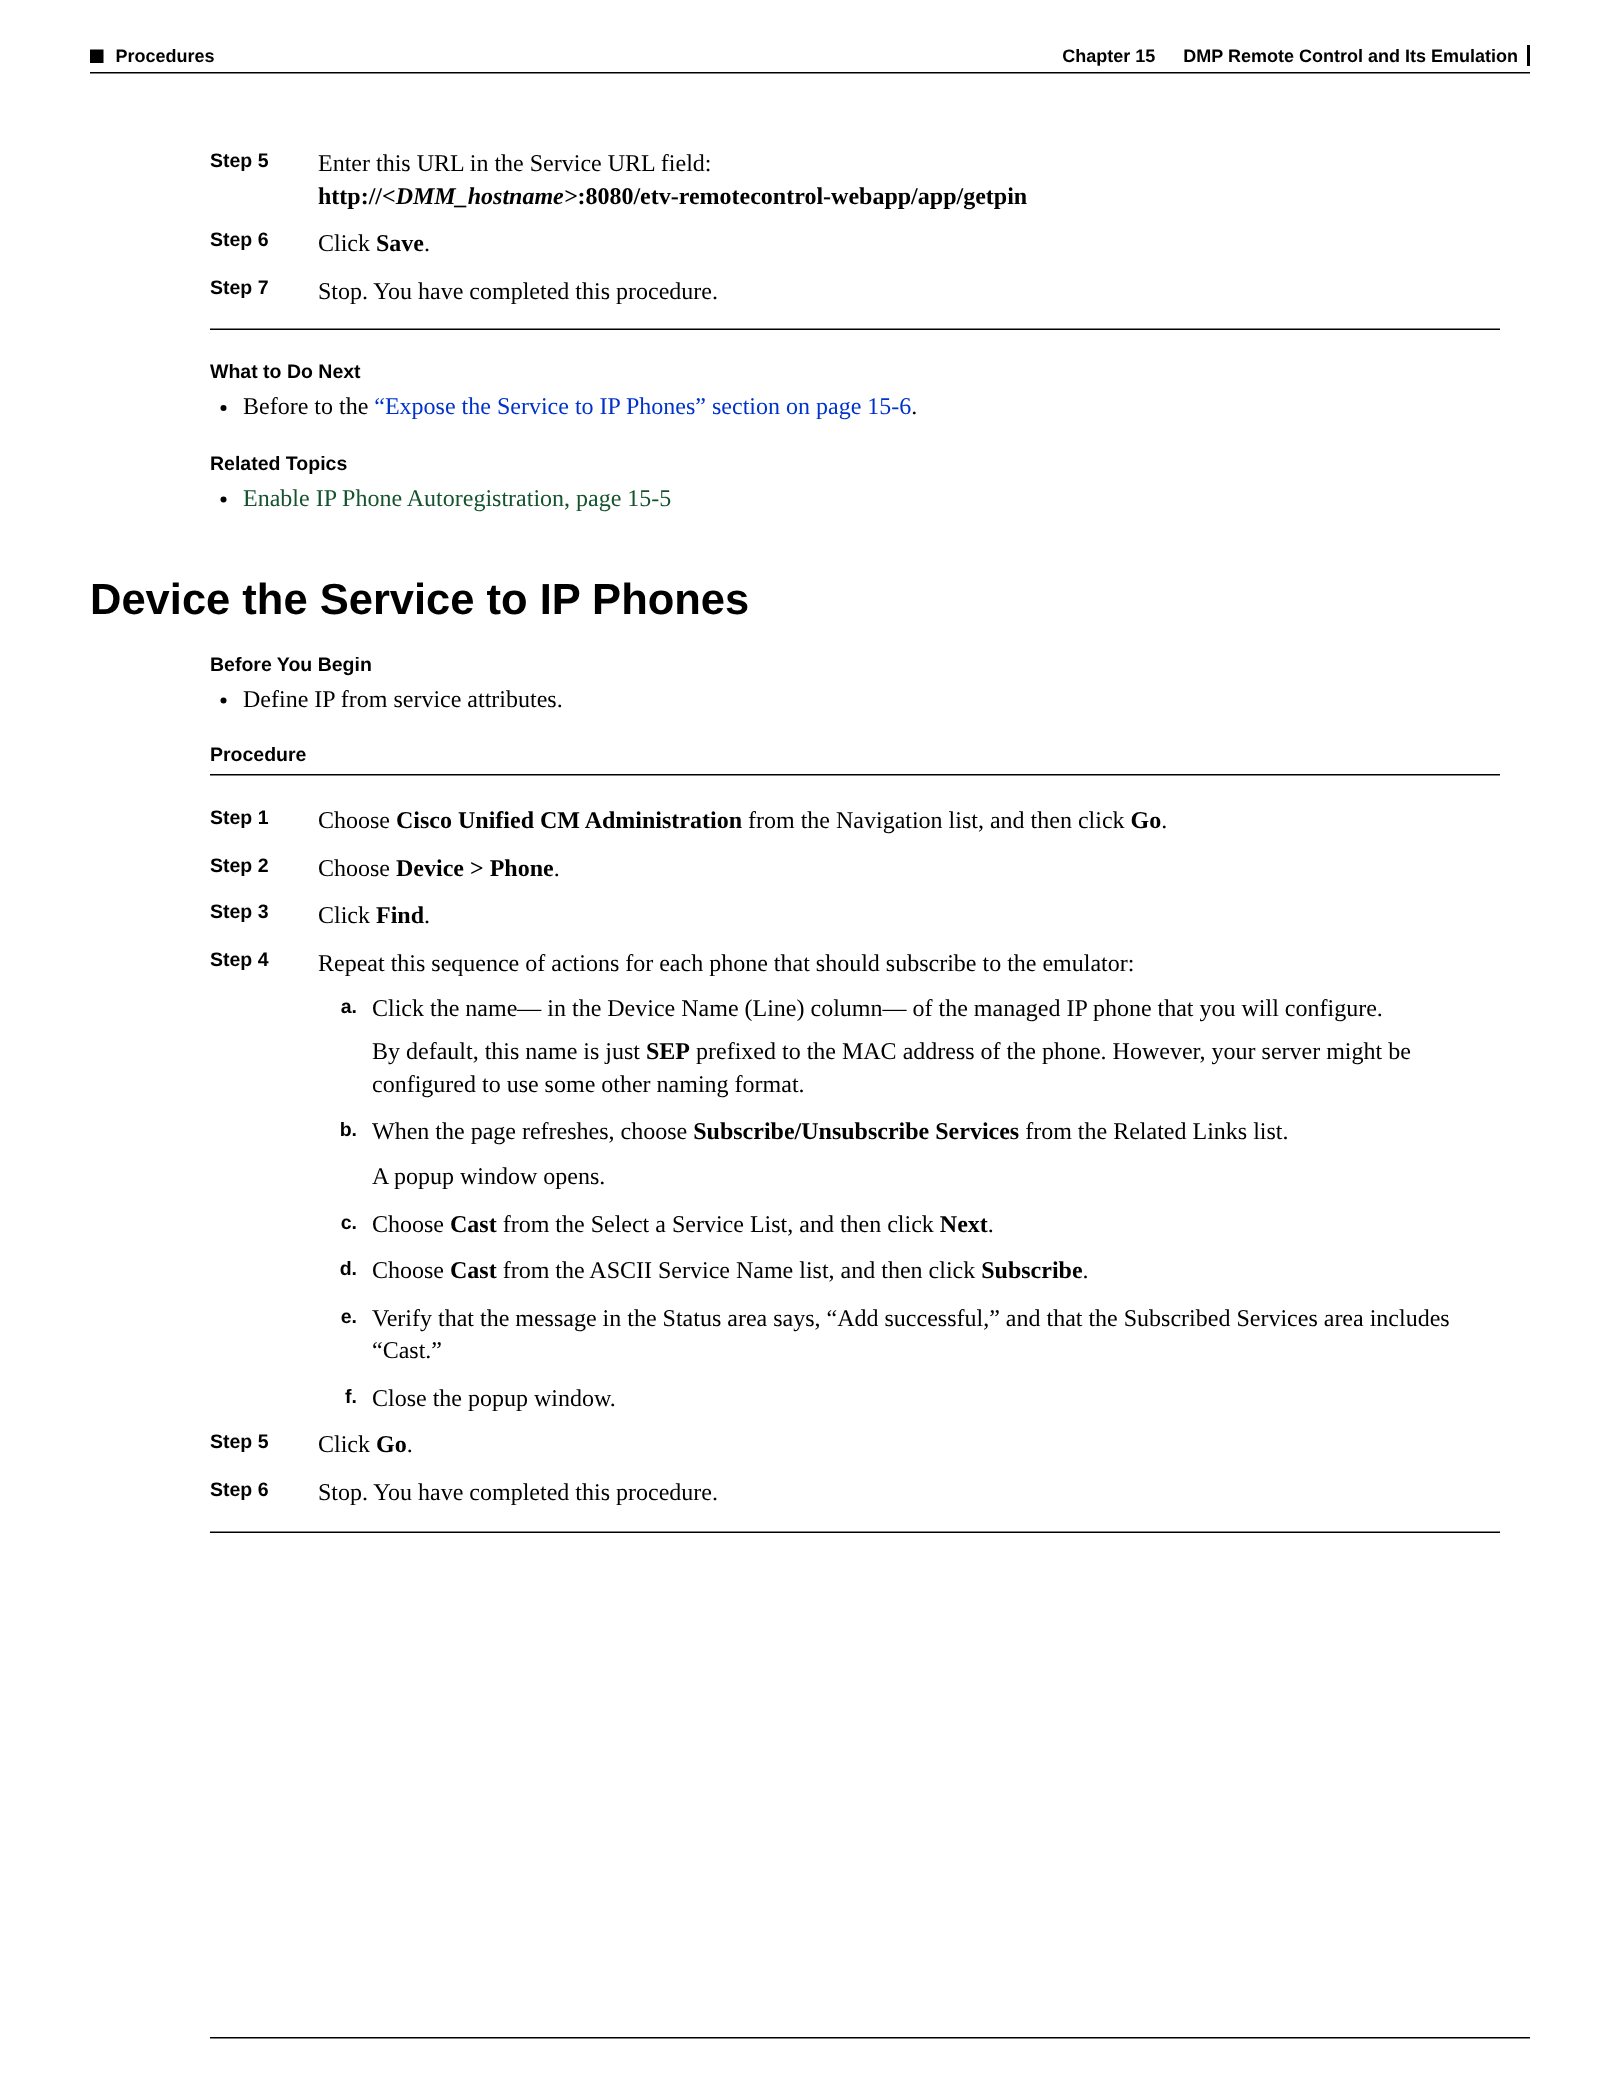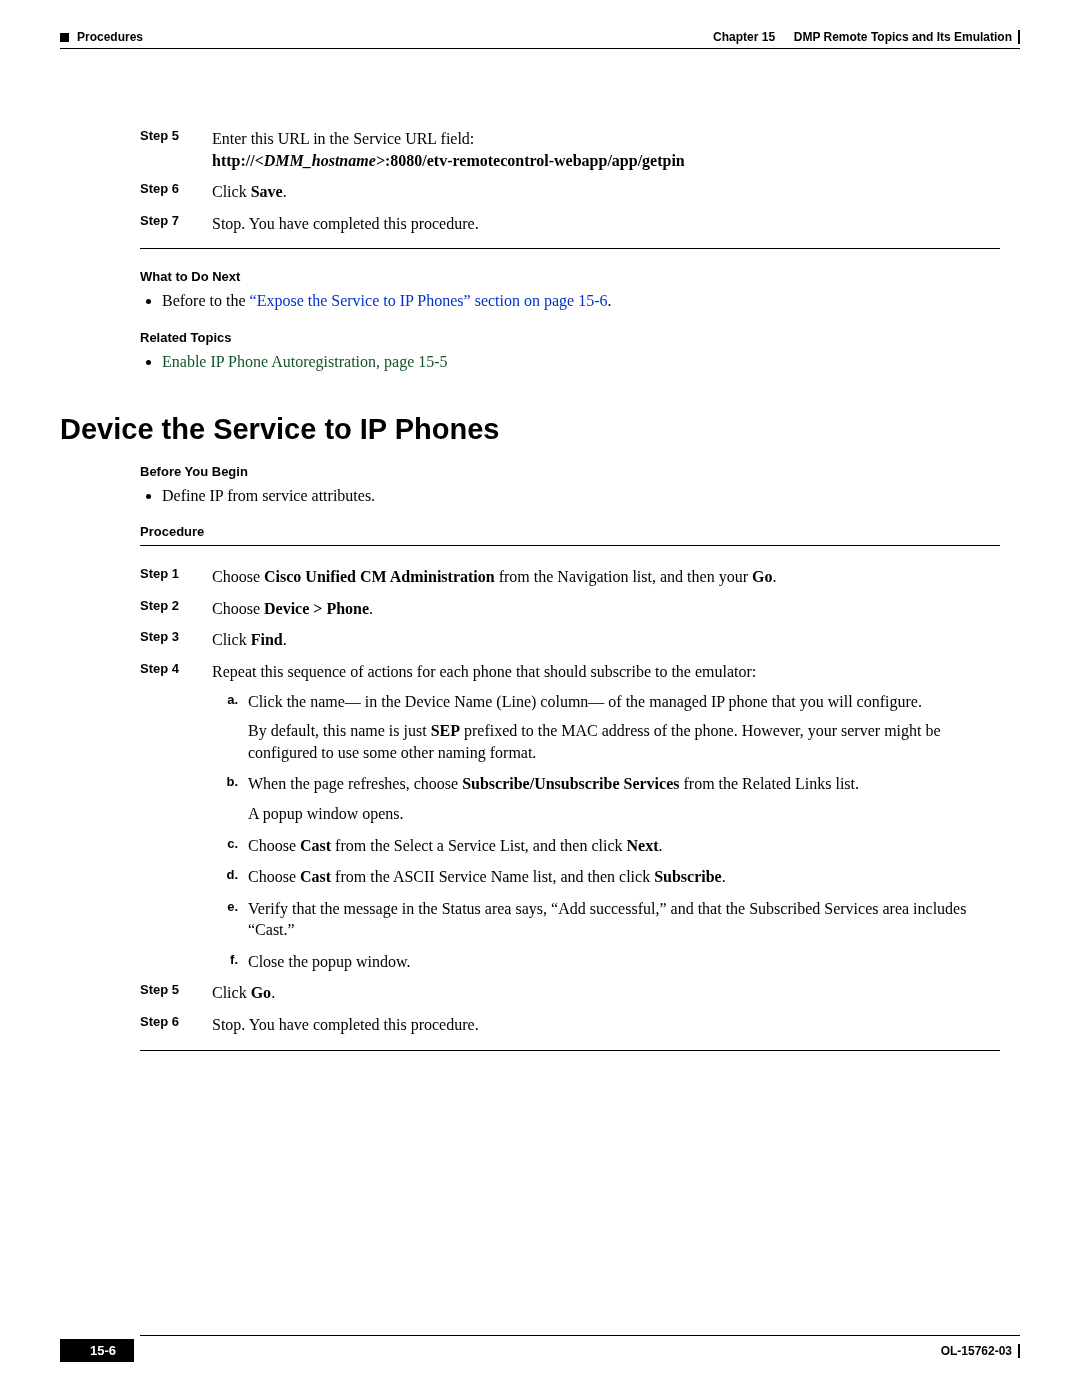--- a/index.html
+++ b/index.html
@@ -49,21 +49,21 @@
     background: #000;
     display: inline-block;
   }
   .topline {
     border-top: 1px solid #000;
     margin-top: 2px;
   }
   .content {
     margin-left: 80px;
     margin-right: 20px;
-    margin-top: 79px;
+    margin-top: 50px;
   }
   .steps {
     display: grid;
     grid-template-columns: 60px 1fr;
     row-gap: 10px;
     column-gap: 12px;
   }
   .step-label {
     font-family: Arial, Helvetica, sans-serif;
     font-size: 13px;
@@ -182,21 +182,21 @@
 <div class="page">
 
   <div class="header-bar">
     <div class="header-left">
       <span class="sq"></span>
       <span>Procedures</span>
     </div>
     <div class="header-right">
       <span>Chapter 15</span>
       <span>&nbsp;&nbsp;</span>
-      <span>DMP Remote Topics and Its Emulation</span>
+      <span>DMP Remote Control and Its Emulation</span>
       <span class="vbar"></span>
     </div>
   </div>
   <div class="topline"></div>
 
   <div class="content">
 
     <div class="steps">
       <div class="step-label">Step 5</div>
       <div class="step-body">
@@ -237,21 +237,21 @@
     <ul class="bullets">
       <li>Define IP from service attributes.</li>
     </ul>
 
     <div class="subhead">Procedure</div>
     <hr class="hr" style="margin-top:6px;">
 
     <div class="steps">
       <div class="step-label">Step 1</div>
       <div class="step-body">
-        <span>Choose </span><span class="bold">Cisco Unified CM Administration</span><span> from the Navigation list, and then your </span><span class="bold">Go</span><span>.</span>
+        <span>Choose </span><span class="bold">Cisco Unified CM Administration</span><span> from the Navigation list, and then click </span><span class="bold">Go</span><span>.</span>
       </div>
 
       <div class="step-label">Step 2</div>
       <div class="step-body">
         <span>Choose </span><span class="bold">Device &gt; Phone</span><span>.</span>
       </div>
 
       <div class="step-label">Step 3</div>
       <div class="step-body">
         <span>Click </span><span class="bold">Find</span><span>.</span>
@@ -300,22 +300,15 @@
 
       <div class="step-label">Step 6</div>
       <div class="step-body">Stop. You have completed this procedure.</div>
     </div>
 
     <hr class="hr">
   </div>
 
   <div class="footer">
     <div class="footer-topline"></div>
-    <div class="footer-bar">
-      <div class="page-number">15-6</div>
-      <div class="doc-id">
-        <span>OL-15762-03</span>
-        <span class="vbar"></span>
-      </div>
-    </div>
   </div>
 
 </div>
 
 </body></html>

